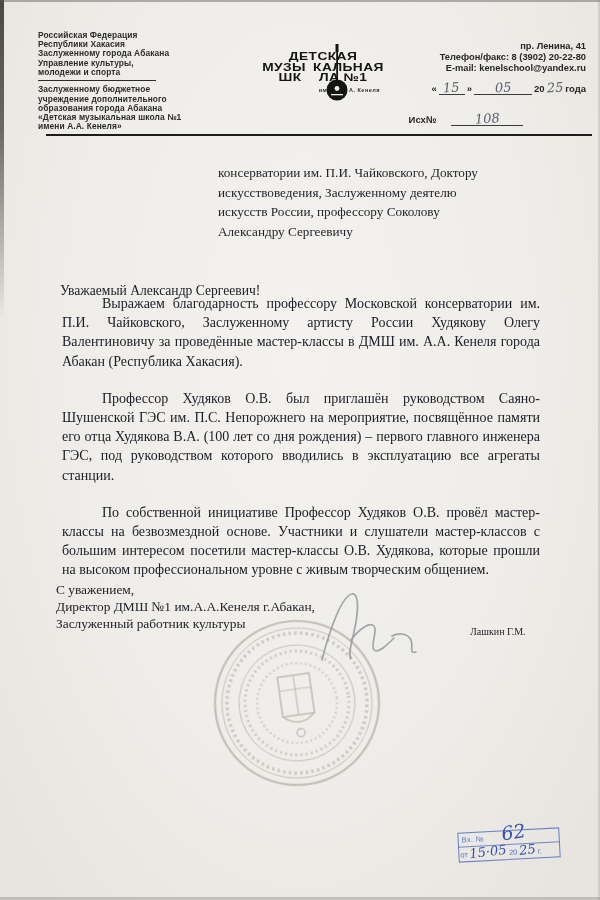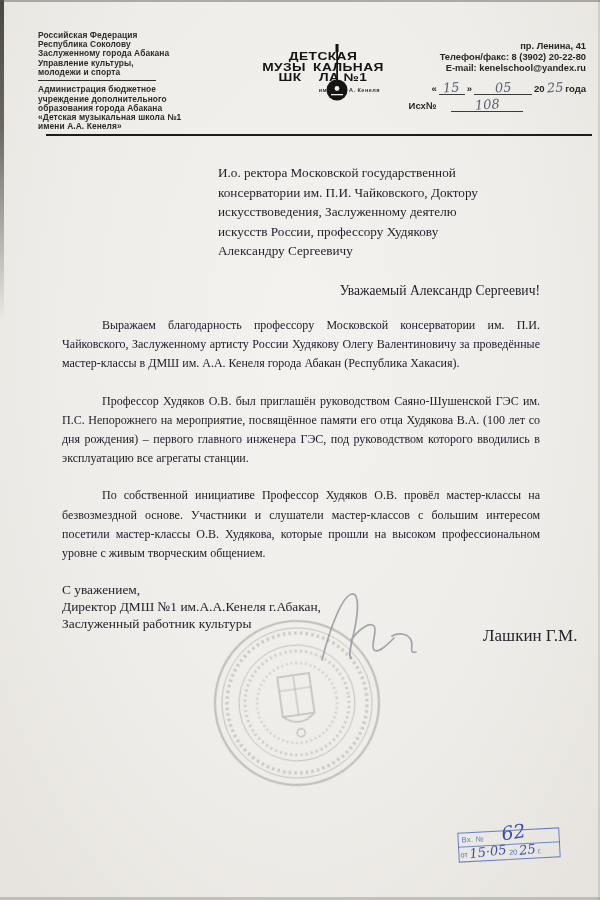--- a/index.html
+++ b/index.html
@@ -33,35 +33,35 @@
     text-align:right;padding-right:18px;margin-top:3px;}
   .logo-instrument{position:absolute;left:50%;top:-8px;transform:translateX(2px);z-index:1;}
   .hdr-right{position:absolute;right:14px;top:41px;width:220px;text-align:right;
     font-family:"Liberation Sans","DejaVu Sans",sans-serif;
     font-size:9.3px;font-weight:bold;line-height:11.2px;color:#262624;}
   .date-line{margin-top:7px;font-size:9.5px;display:flex;justify-content:flex-end;
     align-items:baseline;gap:2px;}
   .blank{display:inline-block;border-bottom:1px solid #3a3a38;text-align:center;}
   .hand{font-family:"DejaVu Serif",serif;font-style:italic;color:#5a6170;
     font-weight:normal;font-size:13px;transform:rotate(-4deg);display:inline-block;}
-  .out-line{margin-top:4px;font-size:9.5px;display:flex;justify-content:center;
+  .out-line{margin-top:18px;font-size:9.5px;display:flex;justify-content:center;
     align-items:baseline;gap:15px;padding-right:20px;}
   .hdr-rule{position:absolute;left:46px;top:134px;width:546px;height:2.4px;background:#1c1c1a;}
 
   
   .recipient{position:absolute;left:218px;top:163px;width:335px;
     font-size:13.2px;line-height:19.6px;color:#23232b;}
-  .salutation{position:absolute;left:60px;top:283px;width:480px;text-align:right;
+  .salutation{position:absolute;left:60px;top:283px;width:480px;text-align:left;
     font-size:13.6px;color:#20202a;}
-  .bodytext{position:absolute;left:62px;top:316px;width:478px;
-    font-size:12px;line-height:19.2px;color:#20202a;text-align:justify;}
+  .bodytext{position:absolute;left:62px;top:294px;width:478px;
+    font-size:14px;line-height:19.2px;color:#20202a;text-align:justify;}
   .bodytext p{margin:0 0 18px 0;text-indent:40px;}
-  .signoff{position:absolute;left:62px;top:581px;width:320px;
+  .signoff{position:absolute;left:56px;top:581px;width:320px;
     font-size:13.4px;line-height:17px;color:#23232b;}
-  .sign-name{position:absolute;left:483px;top:626px;font-size:17px;color:#23232b;}
+  .sign-name{position:absolute;left:470px;top:626px;font-size:10px;color:#23232b;}
 
   
   .stamp-round{position:absolute;left:207px;top:613px;opacity:.75;filter:blur(.4px);
     transform:rotate(-8deg);}
   .signature-svg{position:absolute;left:308px;top:588px;opacity:.8;}
   .stamp-blue{position:absolute;left:458px;top:830px;width:102px;height:30px;
     transform:rotate(-3deg);color:#3c5dbd;
     font-family:"Liberation Sans","DejaVu Sans",sans-serif;}
   .stamp-blue .box{position:absolute;inset:0;border:1.4px solid rgba(60,93,189,.75);}
   .stamp-blue .midline{position:absolute;left:0;right:0;top:14px;height:1.2px;
@@ -79,26 +79,26 @@
 <body>
 
 <div class="page">
   <div class="edge-left"></div>
   <div class="edge-top"></div>
   <div class="edge-bottom"></div>
   <div class="edge-right"></div>
 
   <div class="hdr-left">
     <div>Российская Федерация</div>
-    <div>Республика Соколову</div>
+    <div>Республики Хакасия</div>
     <div>Заслуженному города Абакана</div>
     <div>Управление культуры,</div>
     <div>молодежи и спорта</div>
     <div class="divider"></div>
-    <div>Администрация бюджетное</div>
+    <div>Заслуженному бюджетное</div>
     <div>учреждение дополнительного</div>
     <div>образования города Абакана</div>
     <div>«Детская музыкальная школа №1</div>
     <div>имени А.А. Кенеля»</div>
   </div>
 
   <div class="hdr-logo">
     <svg class="logo-instrument" width="24" height="58" viewBox="0 0 24 58">
       <rect x="10.5" y="0" width="3" height="8" fill="#141412"></rect>
       <rect x="11.2" y="6" width="1.8" height="34" fill="#141412"></rect>
@@ -127,24 +127,23 @@
     </div>
     <div class="out-line">
       <span>Исх№</span>
       <span class="blank" style="width:72px"><span class="hand">108</span></span>
     </div>
   </div>
 
   <div class="hdr-rule"></div>
 
   <div class="recipient">
-    <div>И.о. ректора Московской государственной</div>
     <div>консерватории им. П.И. Чайковского, Доктору</div>
     <div>искусствоведения, Заслуженному деятелю</div>
-    <div>искусств России, профессору Худякову</div>
+    <div>искусств России, профессору Соколову</div>
     <div>Александру Сергеевичу</div>
   </div>
 
   <div class="salutation">Уважаемый Александр Сергеевич!</div>
   <div class="bodytext">
     <p>Выражаем благодарность профессору Московской консерватории им. П.И. Чайковского, Заслуженному артисту России Худякову Олегу Валентиновичу за проведённые мастер-классы в ДМШ им. А.А. Кенеля города Абакан (Республика Хакасия).</p>
     <p>Профессор Худяков О.В. был приглашён руководством Саяно-Шушенской ГЭС им. П.С. Непорожнего на мероприятие, посвящённое памяти его отца Худякова В.А. (100 лет со дня рождения) – первого главного инженера ГЭС, под руководством которого вводились в эксплуатацию все агрегаты станции.</p>
     <p>По собственной инициативе Профессор Худяков О.В. провёл мастер-классы на безвозмездной основе. Участники и слушатели мастер-классов с большим интересом посетили мастер-классы О.В. Худякова, которые прошли на высоком профессиональном уровне с живым творческим общением.</p>
   </div>
 

